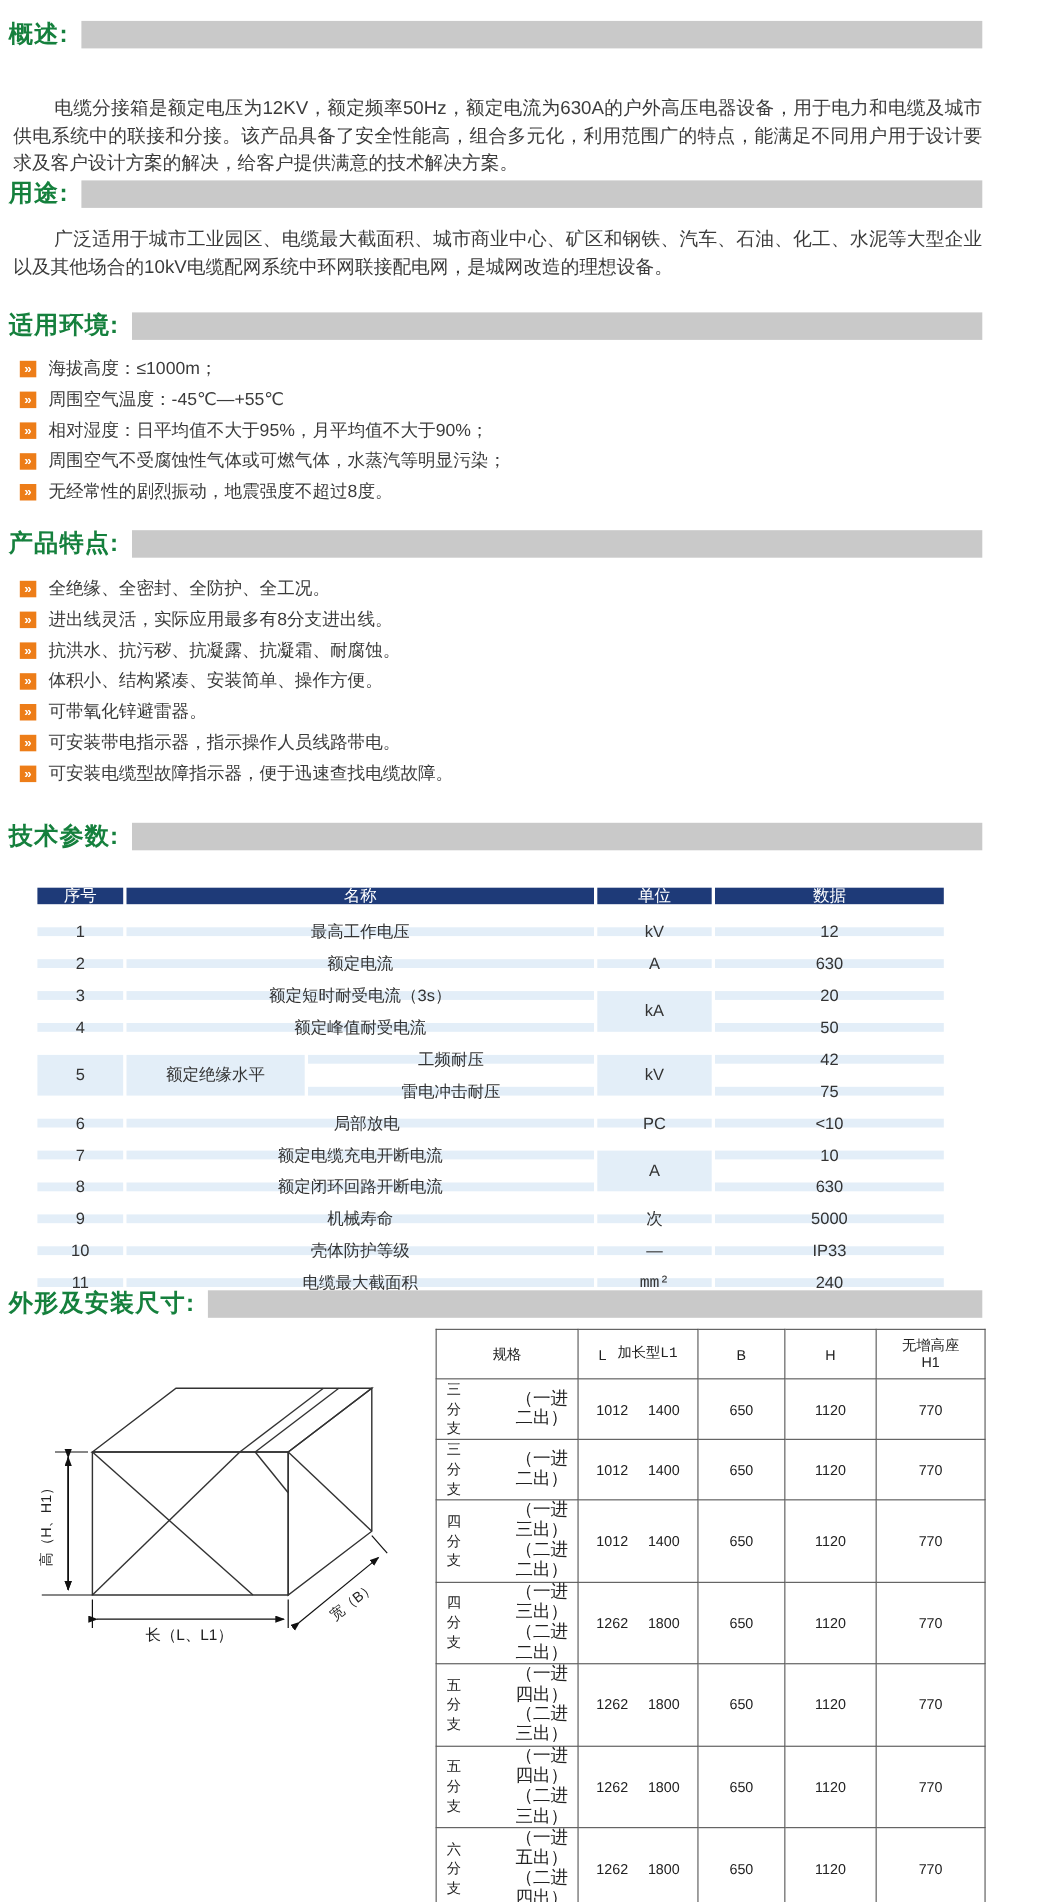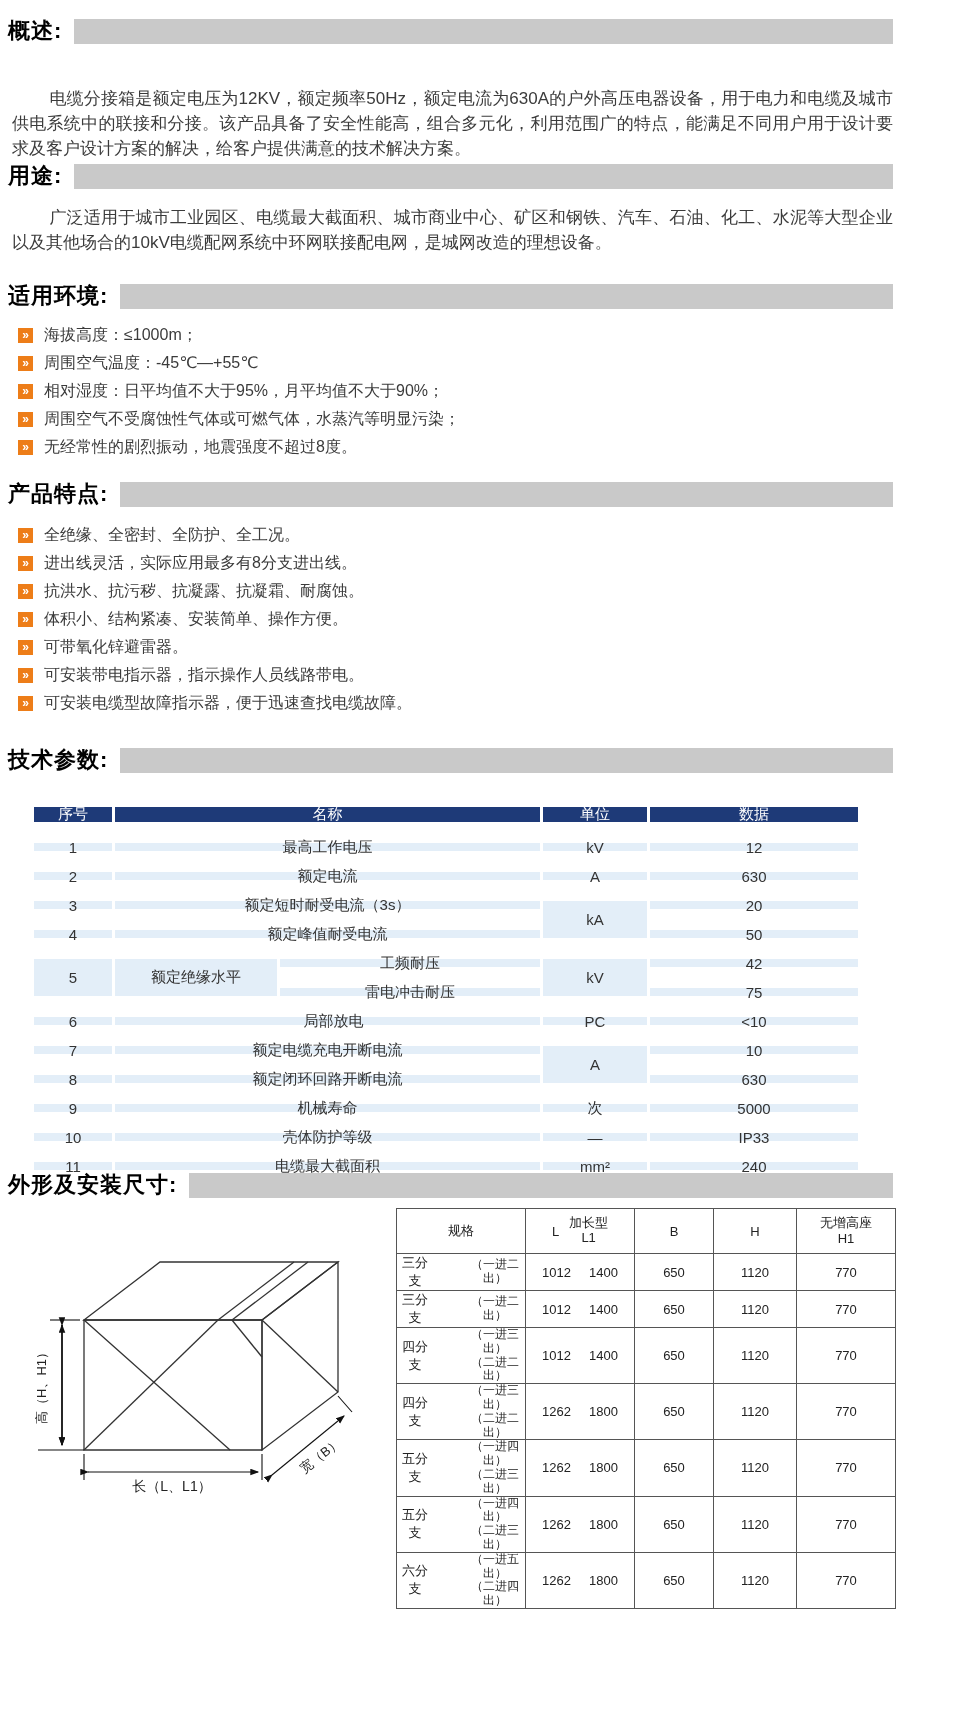--- a/index.html
+++ b/index.html
@@ -6,21 +6,21 @@
   body{
     width:965px;height:1729px;overflow:hidden;
     font-family:"Liberation Sans","DejaVu Sans",sans-serif;
     color:#3b3b3b;
   }
   .page{padding:16px 72px 20px 8px;}
 
   
   .sec-head{display:flex;align-items:center;}
   .sec-title{
-    font-size:22px;font-weight:bold;color:#000000;
+    font-size:22px;font-weight:bold;color:#15803d;
     white-space:nowrap;letter-spacing:1px;line-height:30px;
   }
   .sec-bar{flex:1;height:25px;background:#c9c9c9;margin-left:12px;}
 
   .para{
     font-size:17px;line-height:25px;color:#3b3b3b;
     text-indent:2.2em;margin:40px 0 0 4px;text-align:justify;
   }
   .para.tight{margin-top:14px;}
 
@@ -55,24 +55,24 @@
   .diagram{margin-top:20px;flex:0 0 auto;}
   .dim-table{
     border-collapse:collapse;margin-left:16px;flex:0 0 auto;
     font-size:13px;color:#222222;text-align:center;
   }
   .dim-table th,.dim-table td{border:1px solid #555555;font-weight:normal;padding:0 4px;}
   .dim-table th{height:44px;}
   tr.single td{height:30px;}
   tr.double td{height:34px;}
   .l-head{display:flex;align-items:center;justify-content:center;gap:10px;}
-  .ext-col{display:inline-flex;flex-direction:column;line-height:1.15;}
+  .ext-col{display:inline-flex;flex-direction:row;line-height:1.15;font-family:Liberation Mono, monospace;}
   .riser{display:inline-flex;flex-direction:column;line-height:1.2;}
   .spec-cell{display:flex;align-items:center;justify-content:center;gap:2px;}
-  .spec-parens{display:inline-flex;flex-direction:column;line-height:1.15;font-size:12px;margin-left:38px;}
+  .spec-parens{display:inline-flex;flex-direction:column;line-height:1.15;font-size:16px;margin-left:38px;}
   .spec-parens i{font-style:normal;}
   .lval{margin-left:18px;}
 </style>
 </head>
 <body>
 
 <div class="page">
 
   <div class="sec-head">
     <span class="sec-title">概述:</span>
@@ -204,21 +204,21 @@
     <div class="tt" style="grid-column:4;grid-row:11;">次</div>
     <div class="tt" style="grid-column:5;grid-row:11;">5000</div>
 
     <div class="tt" style="grid-column:1;grid-row:12;">10</div>
     <div class="tt" style="grid-column:2/4;grid-row:12;">壳体防护等级</div>
     <div class="tt" style="grid-column:4;grid-row:12;">—</div>
     <div class="tt" style="grid-column:5;grid-row:12;">IP33</div>
 
     <div class="tt" style="grid-column:1;grid-row:13;">11</div>
     <div class="tt" style="grid-column:2/4;grid-row:13;">电缆最大截面积</div>
-    <div class="tt" style="grid-column:4;grid-row:13;">mm²</div>
+    <div class="tt" style="grid-column:4;grid-row:13;font-family:Liberation Mono, monospace;">mm²</div>
     <div class="tt" style="grid-column:5;grid-row:13;">240</div>
   </div>
 
   <div class="sec-head" style="">
     <span class="sec-title">外形及安装尺寸:</span>
     <span class="sec-bar"></span>
   </div>
 
   <div class="dims-row">
 

